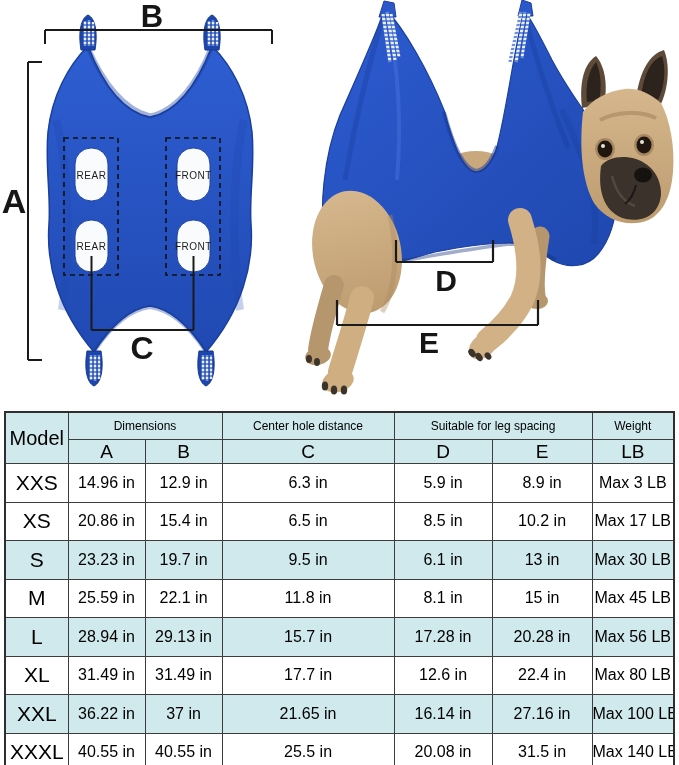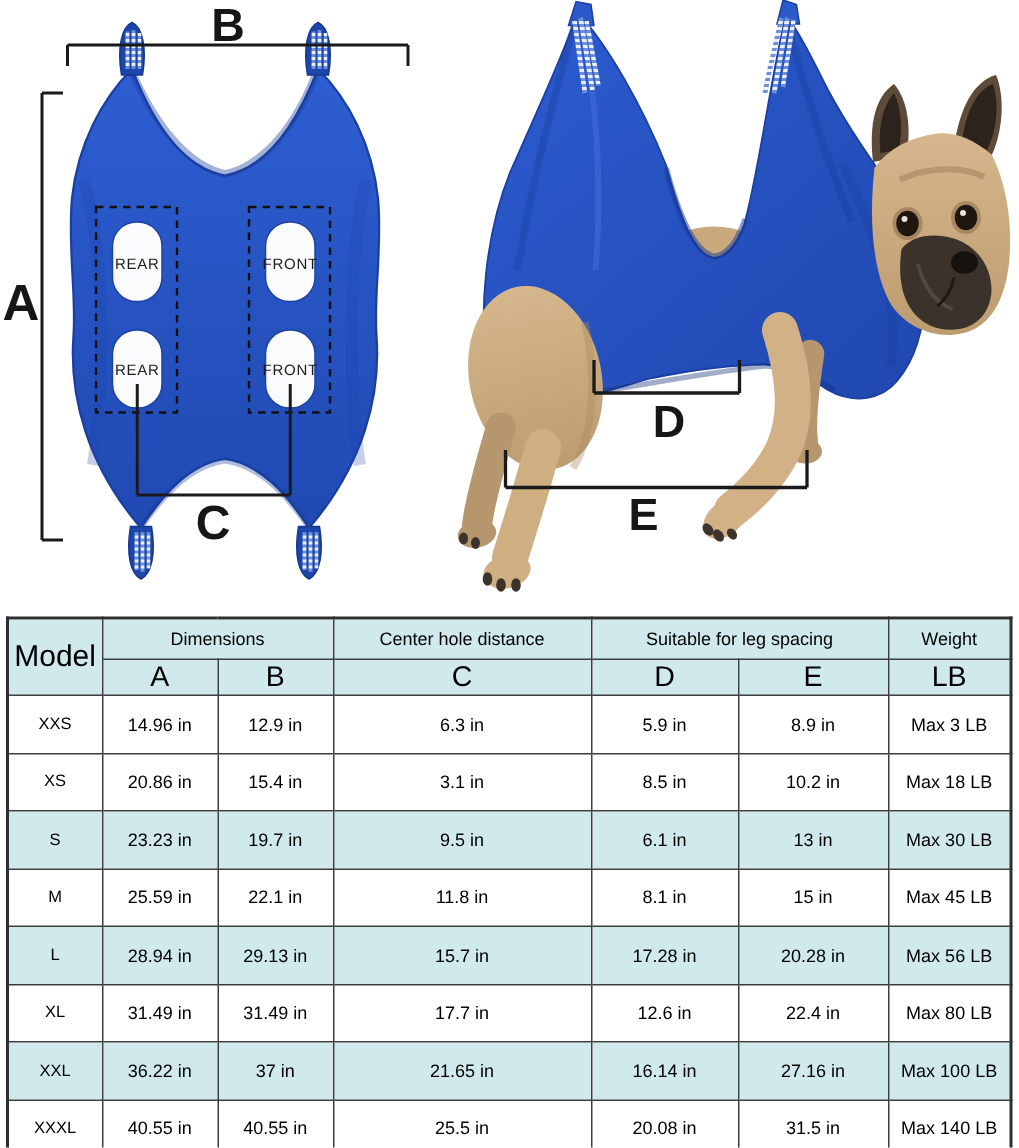--- a/index.html
+++ b/index.html
@@ -12,22 +12,22 @@
   svg text.hole-label{font-family:"Liberation Sans",sans-serif;font-weight:400;fill:#1c1c1c;letter-spacing:.5px;}
   table.size-chart{border-collapse:collapse;table-layout:fixed;margin:5px 0 0 4px;width:669px;border:2px solid #2f2f2f;}
   table.size-chart th,table.size-chart td{
     border:1.5px solid var(--border-col,#3d3d3d);
     text-align:center;vertical-align:middle;padding:0;color:#000;font-weight:400;
     white-space:nowrap;overflow:hidden;
   }
   table.size-chart thead th{background:var(--header-bg,#cfe9ed);font-size:12px;height:26px;}
   table.size-chart thead th.sub{font-size:19px;height:23px;}
   table.size-chart thead th.model-hdr{font-size:20px;margin-left:16px;}
-  table.size-chart tbody td{font-size:12px;height:37.5px;background:#fff;}
-  table.size-chart tbody td.model-cell{font-size:11px;}
+  table.size-chart tbody td{font-size:16px;height:37.5px;background:#fff;}
+  table.size-chart tbody td.model-cell{font-size:21px;}
   table.size-chart tbody tr.alt td{background:var(--header-bg,#cfe9ed);}
 </style>
 </head>
 <body>
 
 <div class="figures">
 
   <svg class="fig fig-flat" width="300" height="406" viewBox="0 0 300 406" xmlns="http://www.w3.org/2000/svg">
     <defs>
       <linearGradient id="blueGrad1" x1="0" y1="0" x2="0" y2="1">
@@ -246,24 +246,24 @@
         <td>12.9 in</td>
         <td>6.3 in</td>
         <td>5.9 in</td>
         <td>8.9 in</td>
         <td>Max 3 LB</td>
       </tr>
       <tr>
         <td class="model-cell">XS</td>
         <td>20.86 in</td>
         <td>15.4 in</td>
-        <td>3.1 in</td>
+        <td>6.5 in</td>
         <td>8.5 in</td>
         <td>10.2 in</td>
-        <td>Max 18 LB</td>
+        <td>Max 17 LB</td>
       </tr>
       <tr class="alt">
         <td class="model-cell">S</td>
         <td>23.23 in</td>
         <td>19.7 in</td>
         <td>9.5 in</td>
         <td>6.1 in</td>
         <td>13 in</td>
         <td>Max 30 LB</td>
       </tr>

